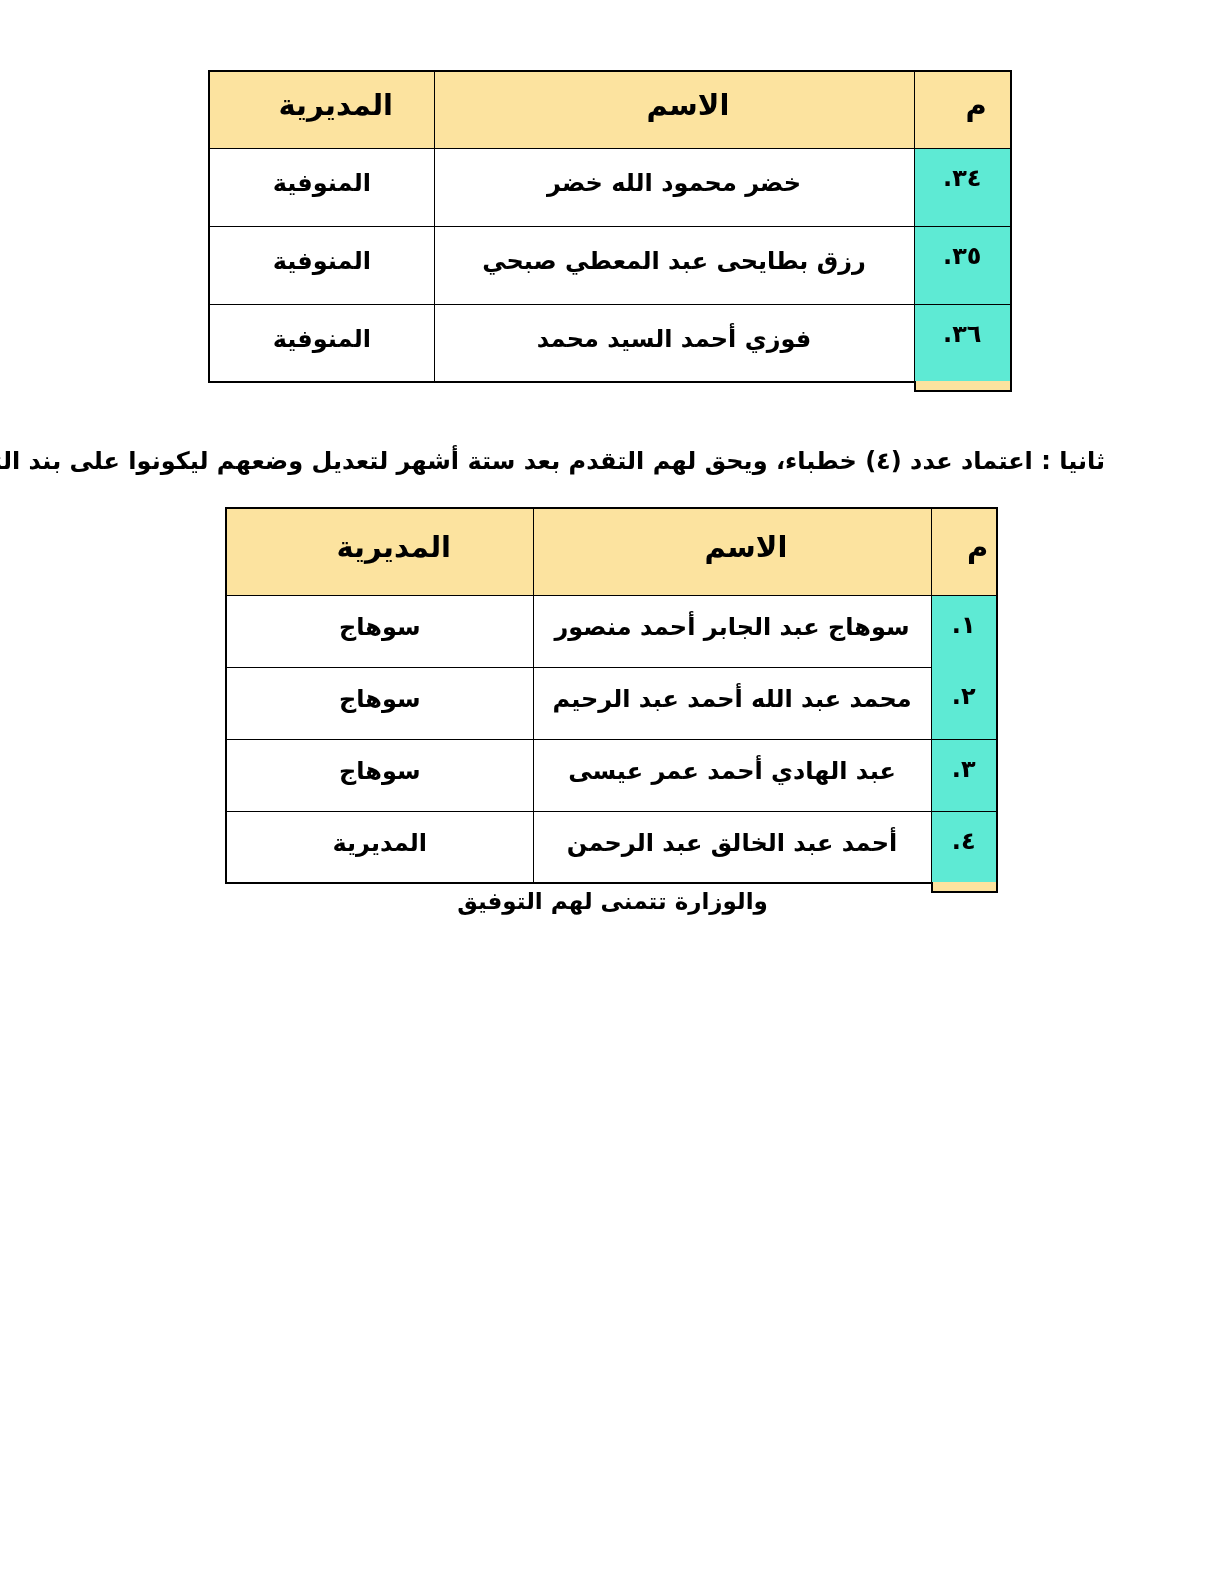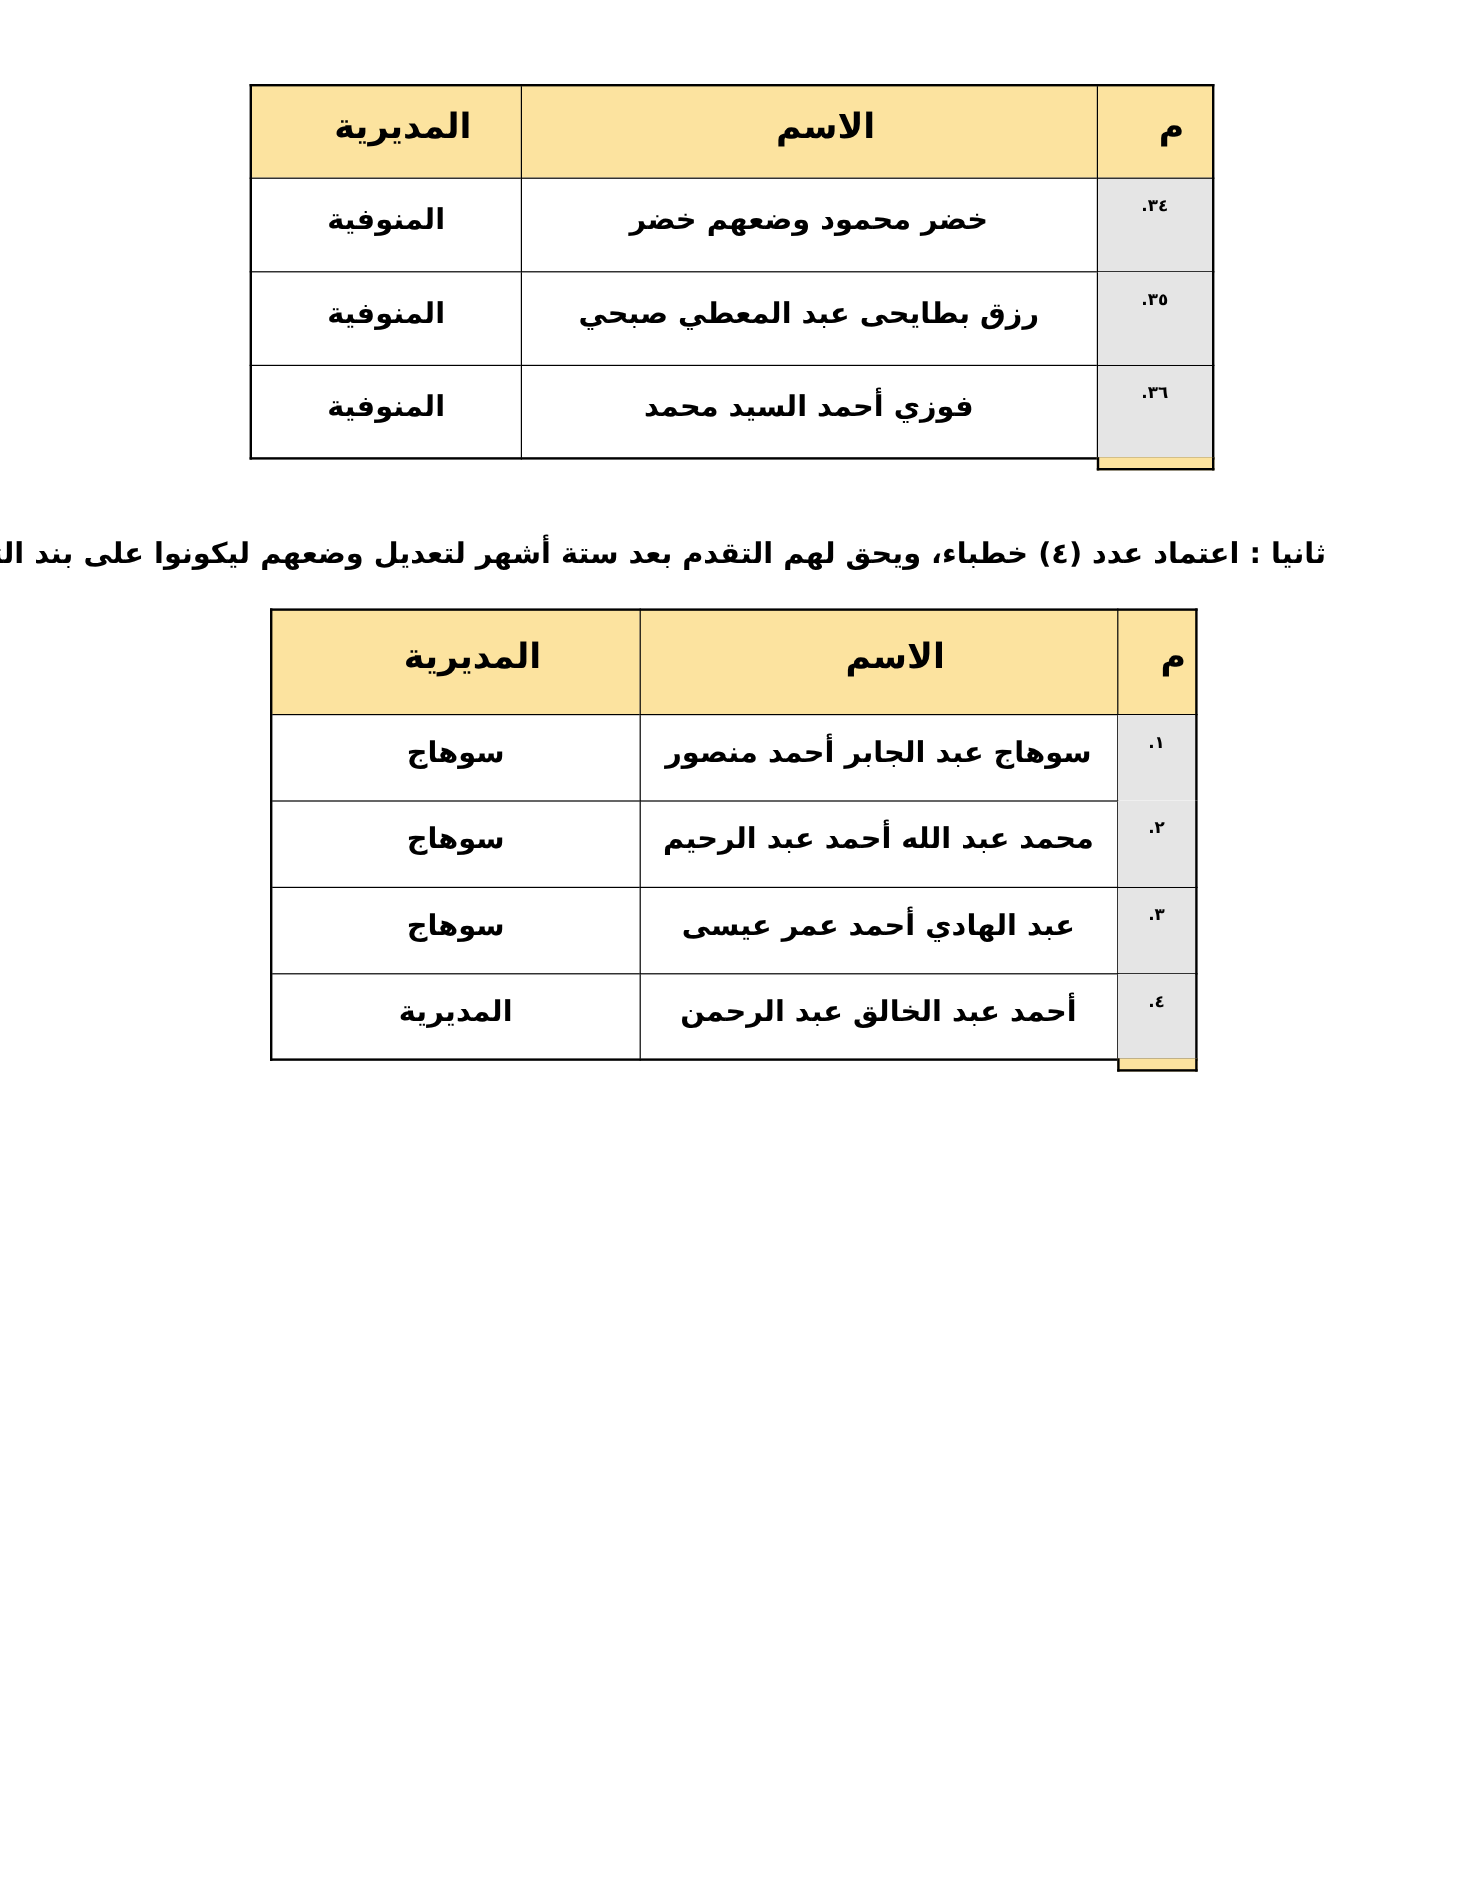--- a/index.html
+++ b/index.html
@@ -33,21 +33,21 @@
   th, td {
     border:1px solid #000; padding:0;
     font-weight:bold; text-align:center; color:#000;
   }
   th {
     background:#FCE39F; font-size:29px; vertical-align:middle;
     padding-bottom:10px;
     padding-left:28px;
   }
   td.num {
-    background:#e5e5e5; vertical-align:top; font-size:14px;
+    background:#5eead4; vertical-align:top; font-size:24px;
     position:relative;
   }
   td.num .numtxt { display:block; padding-top:15px; }
   td.name, td.dir { font-size:24px; vertical-align:middle; padding-bottom:8px;margin-left:21px; }
 
   
   td.no-b { border-bottom:none; }
   td.no-t { border-top:none; }
 
   
@@ -83,21 +83,21 @@
           <th>م</th>
           <th>الاسم</th>
           <th>المديرية</th>
         </tr>
       </thead>
       <tbody>
         <tr>
           <td class="num">
               <span class="numtxt">٣٤.</span>
             </td>
-          <td class="name">خضر محمود وضعهم خضر</td>
+          <td class="name">خضر محمود الله خضر</td>
           <td class="dir">المنوفية</td>
         </tr>
         <tr>
           <td class="num">
               <span class="numtxt">٣٥.</span>
             </td>
           <td class="name">رزق بطايحى عبد المعطي صبحي</td>
           <td class="dir">المنوفية</td>
         </tr>
         <tr>
@@ -155,14 +155,15 @@
             <span class="numtxt">٤.</span>
             <div class="m-ext"></div>
           </td>
           <td class="name">أحمد عبد الخالق عبد الرحمن</td>
           <td class="dir">المديرية</td>
         </tr>
       </tbody>
     </table>
   </div>
 
+  <div class="closing">والوزارة تتمنى لهم التوفيق</div>
 
 </div>
 
 </body></html>

